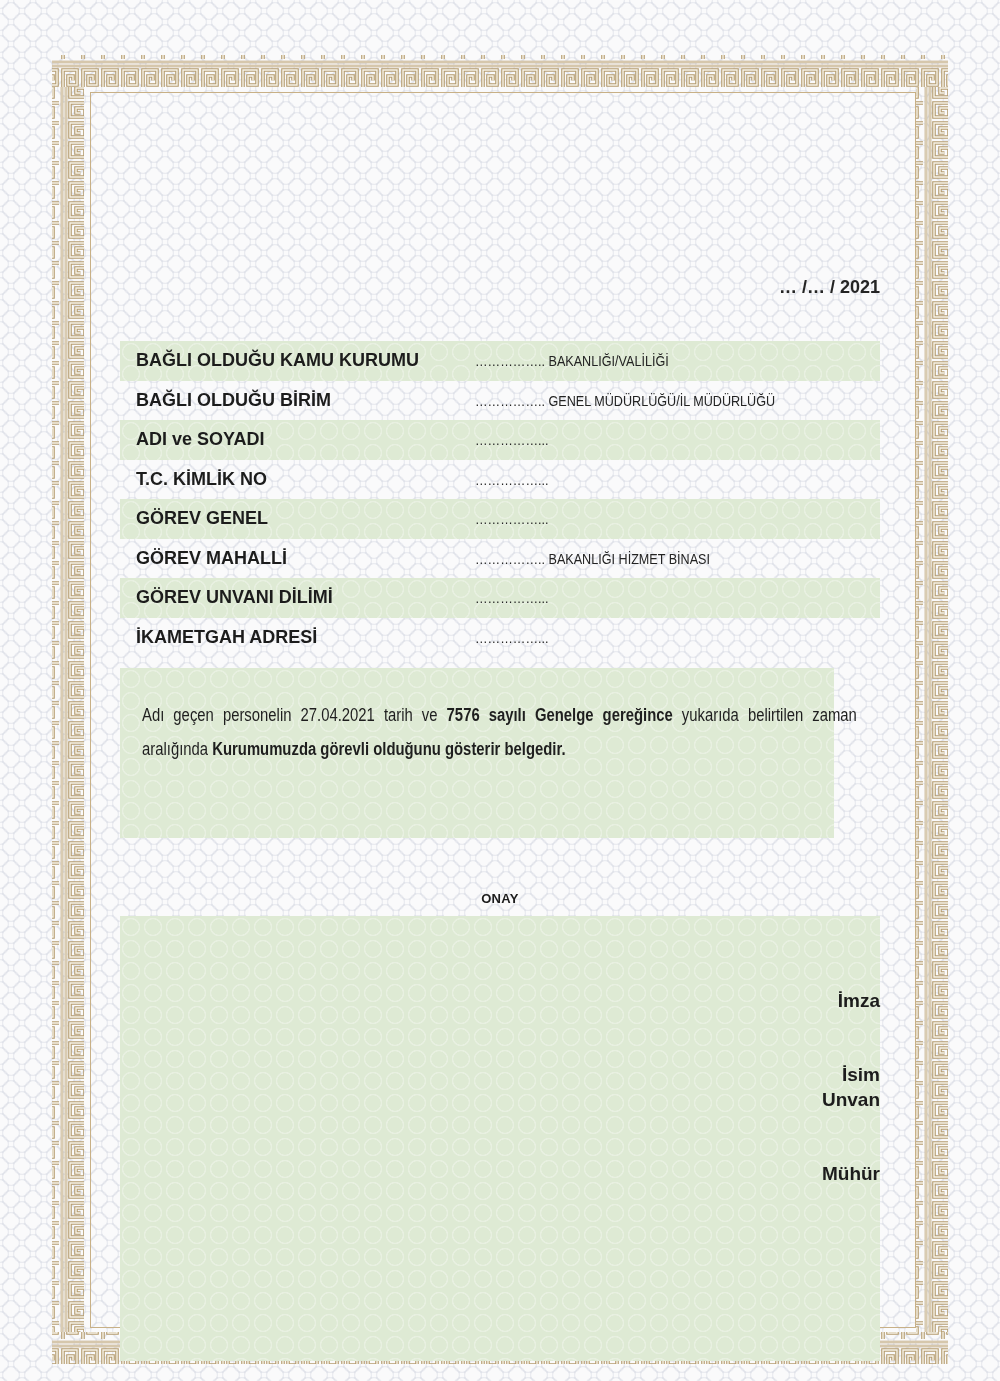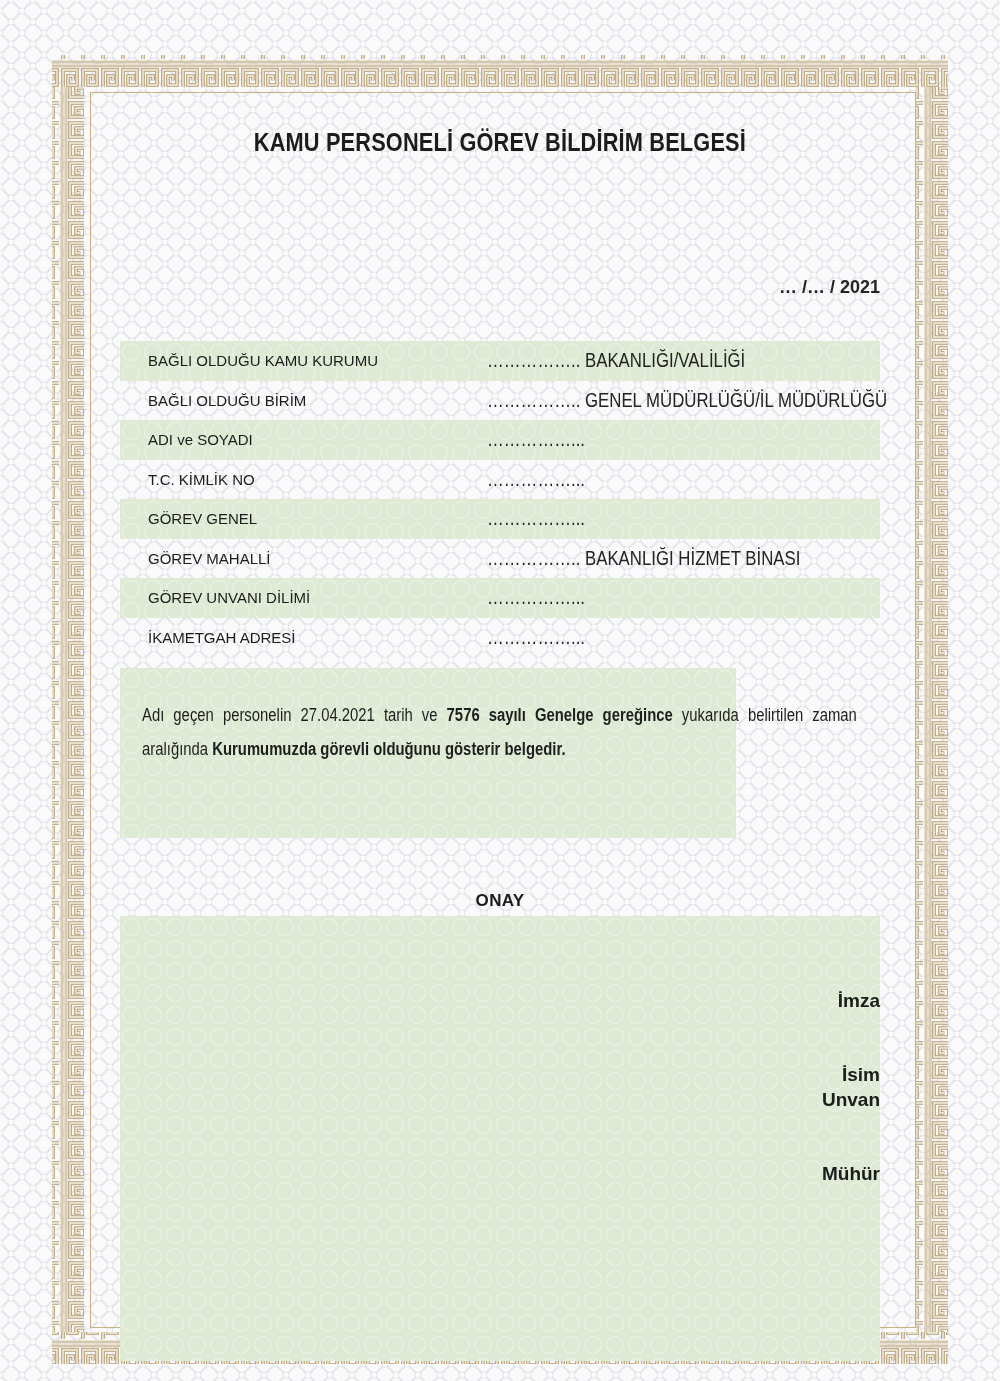--- a/index.html
+++ b/index.html
@@ -28,36 +28,36 @@
   }
   .form{position:absolute;top:341px;left:120px;width:760px;}
   .form-row{display:flex;align-items:center;height:39.5px;}
   .band-green{
     background-color:#deead4;
     background-image:
       radial-gradient(circle, rgba(255,255,255,0) 7.4px, rgba(255,255,255,0.30) 7.9px, rgba(255,255,255,0.30) 8.9px, rgba(255,255,255,0) 9.4px);
     background-size:22px 22px;
   }
   .field-label{
-    flex:0 0 339px;padding-left:28px;font-weight:normal;font-size:15px;white-space:nowrap;
+    flex:0 0 339px;padding-left:16px;font-weight:bold;font-size:18px;white-space:nowrap;
   }
-  .field-value{font-size:20px;color:#232323;white-space:nowrap;}
+  .field-value{font-size:15px;color:#232323;white-space:nowrap;}
   .field-value .squeeze{display:inline-block;transform:scaleX(0.84);transform-origin:left center;}
   .statement{
-    position:absolute;top:668px;left:120px;width:616px;height:170px;
+    position:absolute;top:668px;left:120px;width:714px;height:170px;
   }
   .statement-text{
     margin:30px 22px 0 22px;width:842px;
     transform:scaleX(0.849);transform-origin:left top;
     font-size:17.5px;line-height:1.95;text-align:justify;color:#1e1e1e;
   }
   .statement-text b{font-weight:bold;}
   .onay-heading{
     position:absolute;top:891px;left:120px;width:760px;text-align:center;
-    font-weight:bold;font-size:17px;letter-spacing:0.3px;
+    font-weight:bold;font-size:13px;letter-spacing:0.3px;
   }
   .signature-block{
     position:absolute;top:916px;left:120px;width:760px;height:445px;
     display:flex;flex-direction:column;align-items:flex-end;
   }
   .sig-label{font-weight:bold;font-size:19px;line-height:22px;}
   .sig-imza{margin-top:74px;}
   .sig-isim{margin-top:52px;}
   .sig-unvan{margin-top:3px;}
   .sig-muhur{margin-top:52px;}
@@ -83,23 +83,20 @@
       </pattern>
     </defs>
     <rect x="52" y="55" width="896" height="32" fill="url(#mh)"></rect>
     <rect x="52" y="1332" width="896" height="32" fill="url(#mh)"></rect>
     <rect x="52" y="87" width="32" height="1245" fill="url(#mv)"></rect>
     <rect x="916" y="87" width="32" height="1245" fill="url(#mv)"></rect>
   </svg>
 
   <div class="inner-frame"></div>
 
-  <div class="doc-title">
-    <span class="squeeze">KAMU PERSONELİ GÖREV BİLDİRİM BELGESİ</span>
-  </div>
 
   <div class="doc-date">… /… / 2021</div>
 
   <div class="form">
     <div class="form-row band-green">
       <div class="field-label">BAĞLI OLDUĞU KAMU KURUMU</div>
       <div class="field-value"><span class="squeeze">…………….. BAKANLIĞI/VALİLİĞİ</span></div>
     </div>
     <div class="form-row">
       <div class="field-label">BAĞLI OLDUĞU BİRİM</div>

